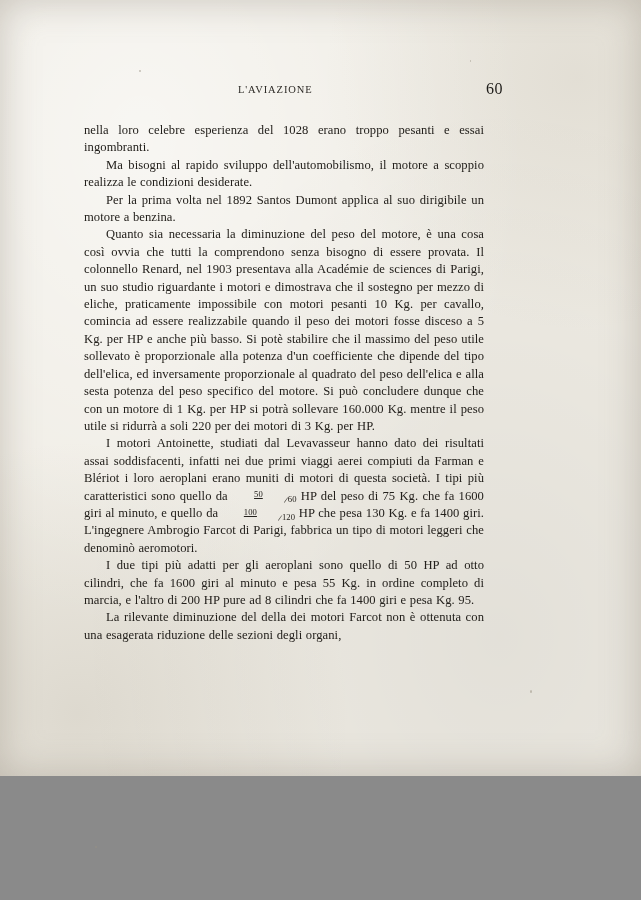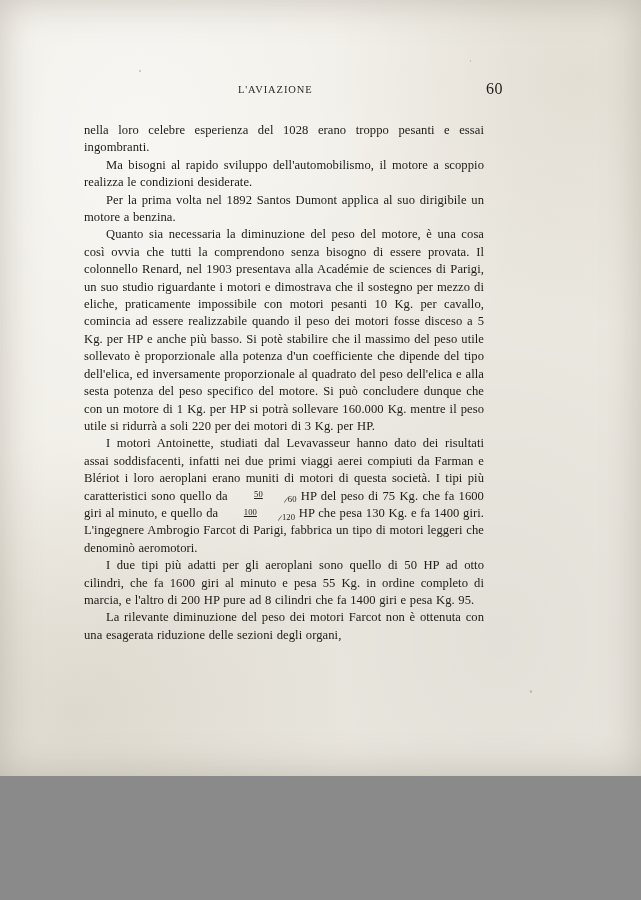--- a/index.html
+++ b/index.html
@@ -126,15 +126,15 @@
       <div class="running-head">L'AVIAZIONE</div>
       <div class="page-number">60</div>
     </div>
 
     <p class="para first">nella loro celebre esperienza del 1028 erano troppo pesanti e essai ingombranti.</p>
     <p class="para">Ma bisogni al rapido sviluppo dell'automobilismo, il motore a scoppio realizza le condizioni desiderate.</p>
     <p class="para">Per la prima volta nel 1892 Santos Dumont applica al suo dirigibile un motore a benzina.</p>
     <p class="para">Quanto sia necessaria la diminuzione del peso del motore, è una cosa così ovvia che tutti la comprendono senza bisogno di essere provata. Il colonnello Renard, nel 1903 presentava alla <span class="it">Académie de sciences</span> di Parigi, un suo studio riguardante i motori e dimostrava che il sostegno per mezzo di eliche, praticamente impossibile con motori pesanti 10 Kg. per cavallo, comincia ad essere realizzabile quando il peso dei motori fosse disceso a 5 Kg. per HP e anche più basso. Si potè stabilire che il massimo del peso utile sollevato è proporzionale alla potenza d'un coefficiente che dipende del tipo dell'elica, ed inversamente proporzionale al quadrato del peso dell'elica e alla sesta potenza del peso specifico del motore. Si può concludere dunque che con un motore di 1 Kg. per HP si potrà sollevare 160.000 Kg. mentre il peso utile si ridurrà a soli 220 per dei motori di 3 Kg. per HP.</p>
     <p class="para">I motori Antoinette, studiati dal Levavasseur hanno dato dei risultati assai soddisfacenti, infatti nei due primi viaggi aerei compiuti da Farman e Blériot i loro aeroplani erano muniti di motori di questa società. I tipi più caratteristici sono quello da <span class="frac"><span class="num">50</span><span class="bar">/</span><span class="den">60</span></span> HP del peso di 75 Kg. che fa 1600 giri al minuto, e quello da <span class="frac"><span class="num">100</span><span class="bar">/</span><span class="den">120</span></span> HP che pesa 130 Kg. e fa 1400 giri. L'ingegnere Ambrogio Farcot di Parigi, fabbrica un tipo di motori leggeri che denominò <span class="it">aeromotori</span>.</p>
     <p class="para">I due tipi più adatti per gli aeroplani sono quello di 50 HP ad otto cilindri, che fa 1600 giri al minuto e pesa 55 Kg. in ordine completo di marcia, e l'altro di 200 HP pure ad 8 cilindri che fa 1400 giri e pesa Kg. 95.</p>
-    <p class="para">La rilevante diminuzione del peso dei motori Farcot non è ottenuta con una esagerata riduzione delle sezioni degli organi,</p>
+    <p class="para">La rilevante diminuzione del della dei motori Farcot non è ottenuta con una esagerata riduzione delle sezioni degli organi,</p>
   </div>
 </div>
 
 </body></html>

